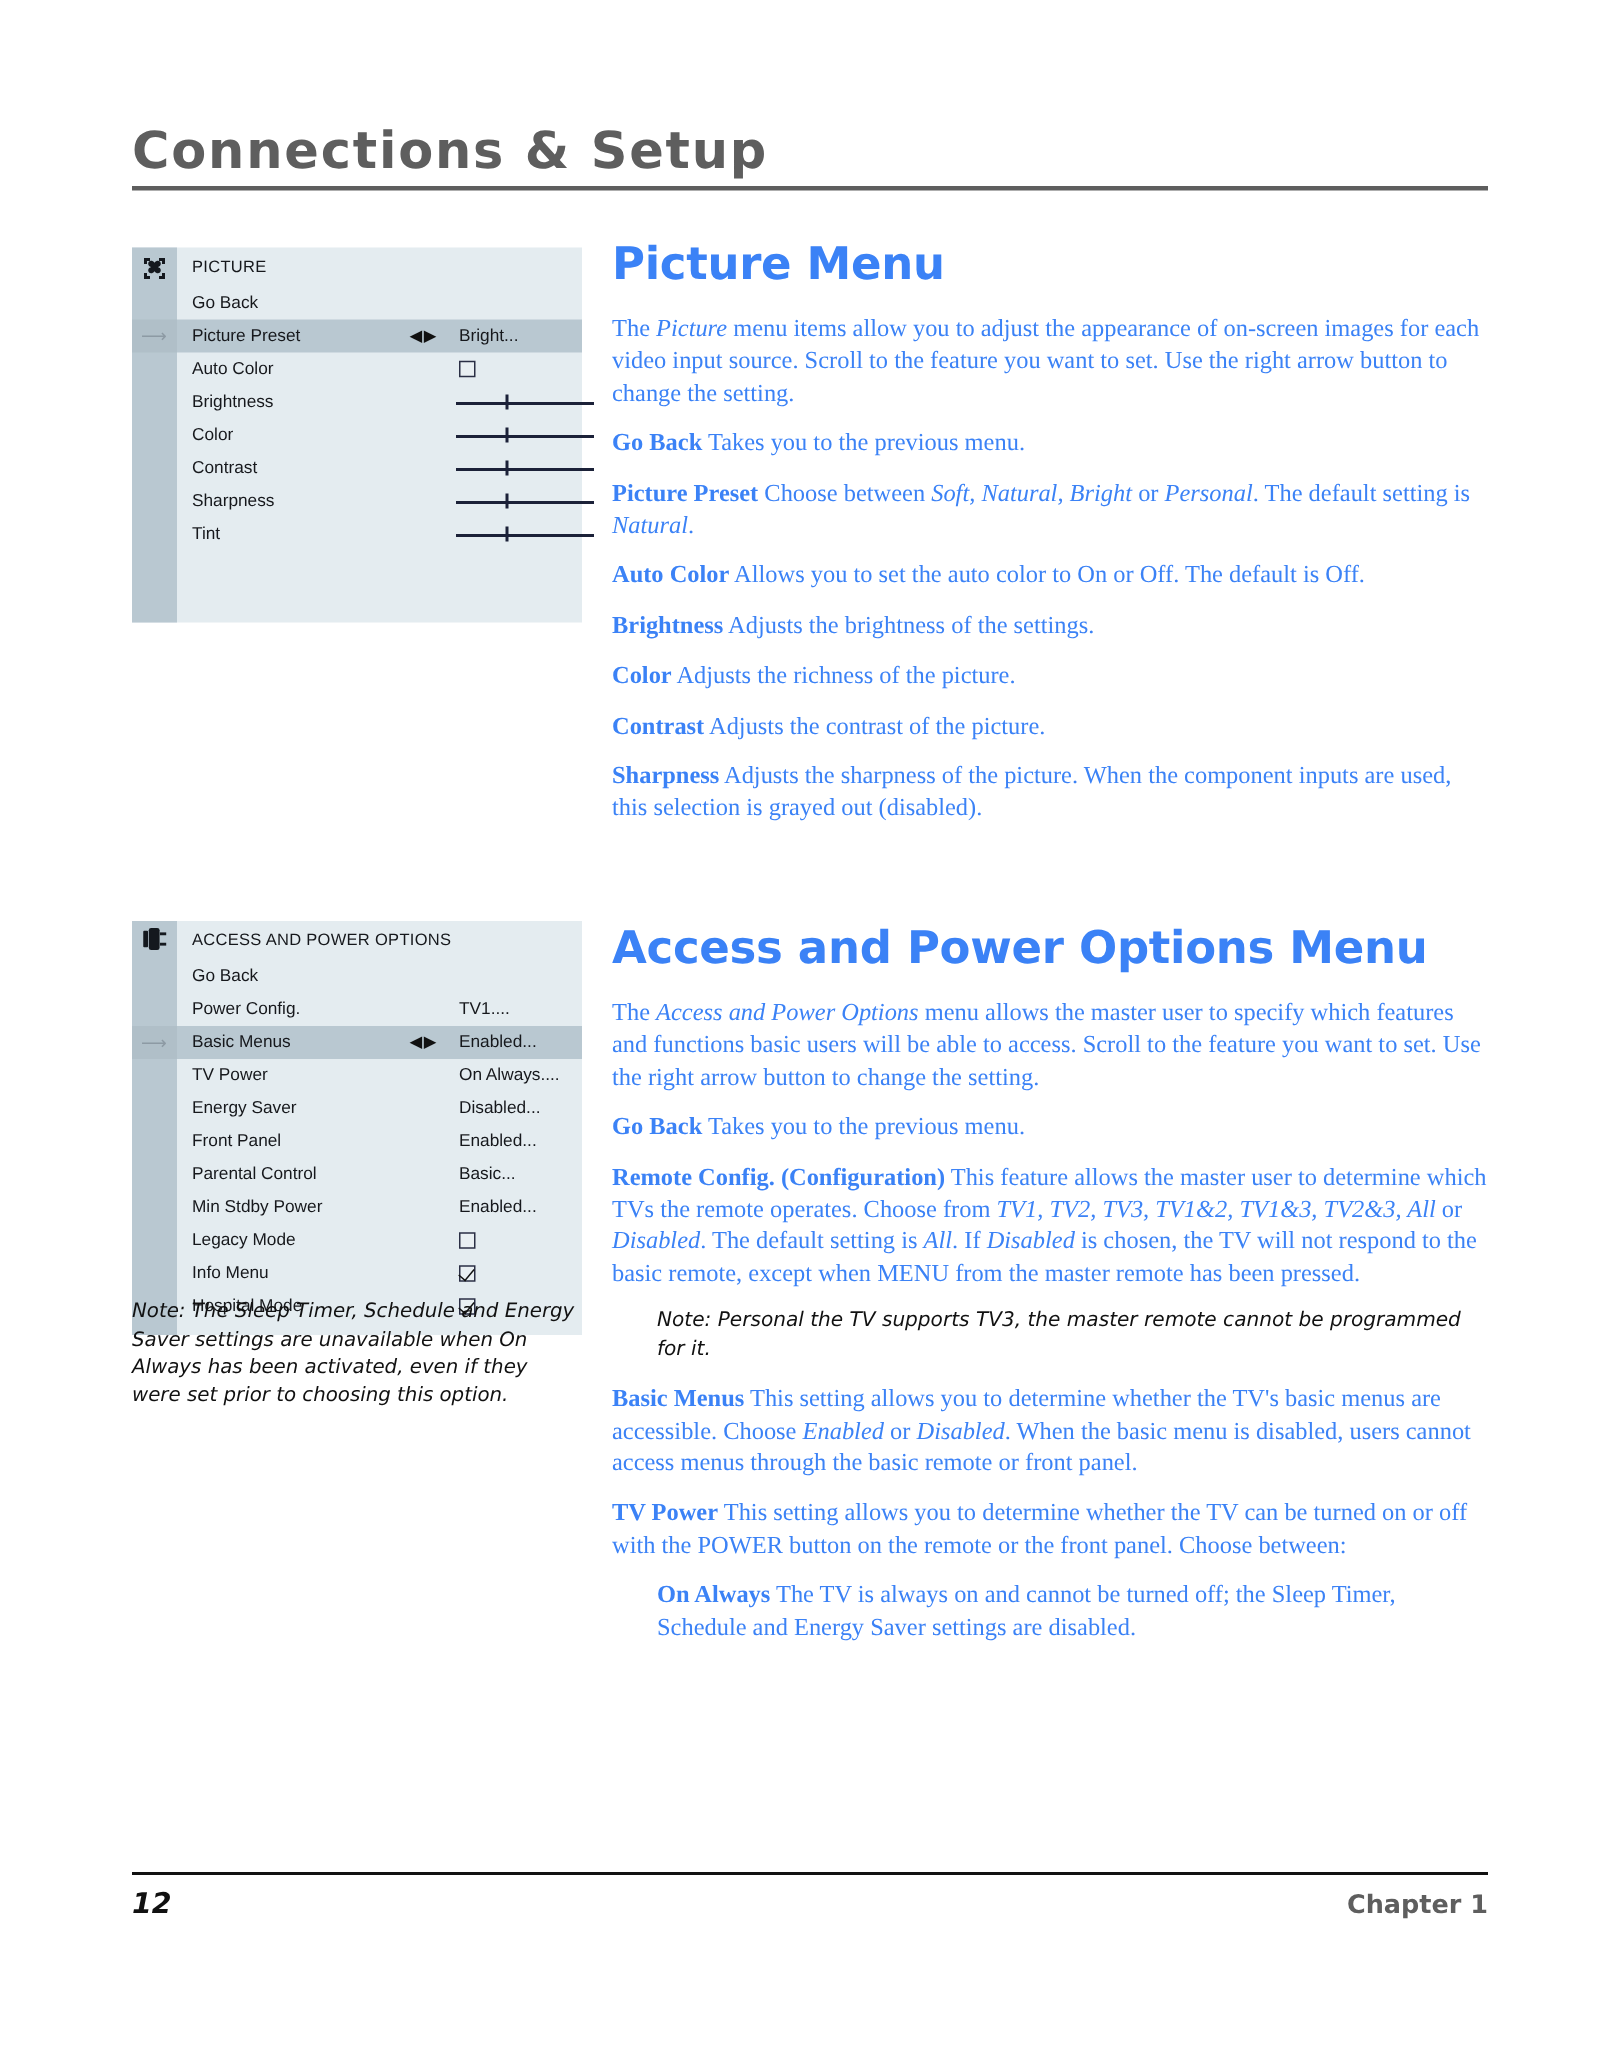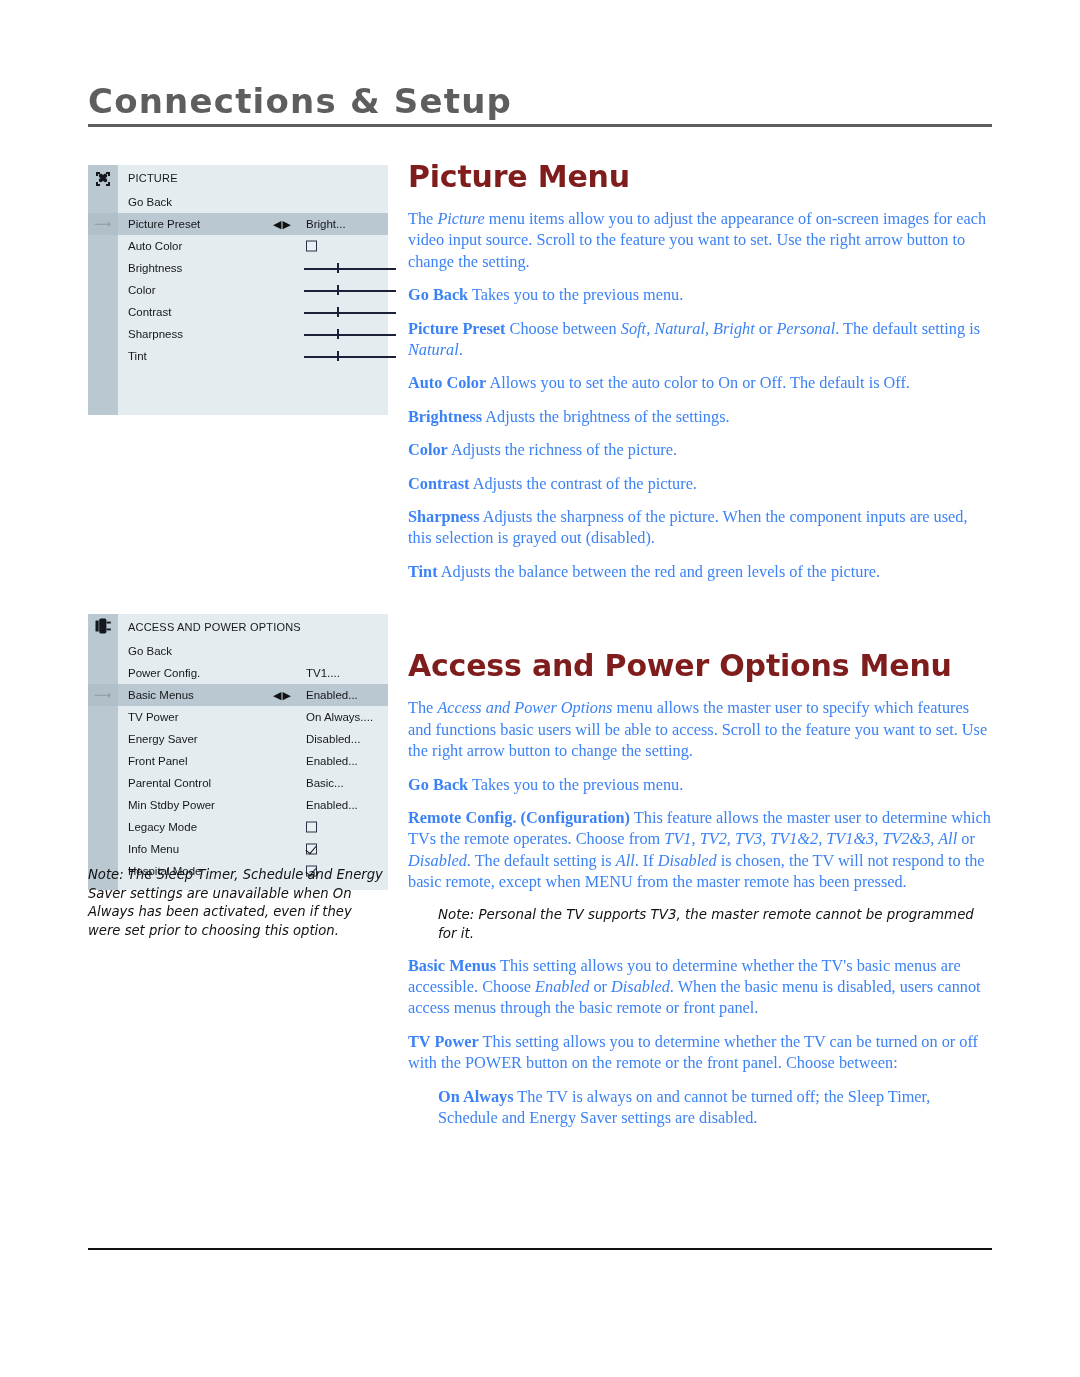--- a/index.html
+++ b/index.html
@@ -215,21 +215,21 @@
   }
 
   
   h1.sec {
     font-family: "DejaVu Sans", sans-serif;
     font-weight: bold;
     font-size: 30px;
     line-height: 34px;
     margin: 0 0 14px 0;
     letter-spacing: -0.2px;
-    color: #7f1d1d;
+    color: #3b82f6;
   }
   p.body {
     font-family: "Liberation Serif", serif;
     font-size: 16.3px;
     line-height: 21.4px;
     margin: 0 0 12px 0;
     color: #3b82f6;
     text-align: left;
   }
   p.body b { font-weight: bold; }
@@ -457,21 +457,20 @@
     <p class="body"><b>Auto Color</b><span>   Allows you to set the auto color to On or Off. The default is Off.</span></p>
 
     <p class="body"><b>Brightness</b><span>   Adjusts the brightness of the settings.</span></p>
 
     <p class="body"><b>Color</b><span>   Adjusts the richness of the picture.</span></p>
 
     <p class="body"><b>Contrast</b><span>   Adjusts the contrast of the picture.</span></p>
 
     <p class="body"><b>Sharpness</b><span>   Adjusts the sharpness of the picture. When the component inputs are used, this selection is grayed out (disabled).</span></p>
 
-    <p class="body"><b>Tint</b><span>   Adjusts the balance between the red and green levels of the picture.</span></p>
 
     <div class="gap-block"></div>
 
     <h1 class="sec">Access and Power Options Menu</h1>
 
     <p class="body"><span>The </span><i>Access and Power Options</i><span> menu allows the master user to specify which features and functions basic users will be able to access. Scroll to the feature you want to set. Use the right arrow button to change the setting.</span></p>
 
     <p class="body"><b>Go Back</b><span>   Takes you to the previous menu.</span></p>
 
     <p class="body"><b>Remote Config</b><b>. (Configuration)</b><span>   This feature allows the master user to determine which TVs the remote operates. Choose from </span><i>TV1, TV2, TV3, TV1&amp;2, TV1&amp;3, TV2&amp;3, All</i><span> or </span><i>Disabled</i><span>. The default setting is </span><i>All</i><span>. If </span><i>Disabled</i><span> is chosen, the TV will not respond to the basic remote, except when MENU from the master remote has been pressed.</span></p>
@@ -480,15 +479,19 @@
 
     <p class="body"><b>Basic Menus</b><span>   This setting allows you to determine whether the TV's basic menus are accessible. Choose </span><i>Enabled</i><span> or </span><i>Disabled</i><span>. When the basic menu is disabled, users cannot access menus through the basic remote or front panel.</span></p>
 
     <p class="body"><b>TV Power</b><span>   This setting allows you to determine whether the TV can be turned on or off with the POWER button on the remote or the front panel. Choose between:</span></p>
 
     <p class="body indent"><b>On Always</b><span>   The TV is always on and cannot be turned off; the Sleep Timer, Schedule and Energy Saver settings are disabled.</span></p>
   </div>
 
   <div class="footer">
     <div class="footer-rule"></div>
+    <div class="footer-row">
+      <span class="page-num">12</span>
+      <span class="chapter">Chapter 1</span>
+    </div>
   </div>
 
 </div>
 
 </body></html>

